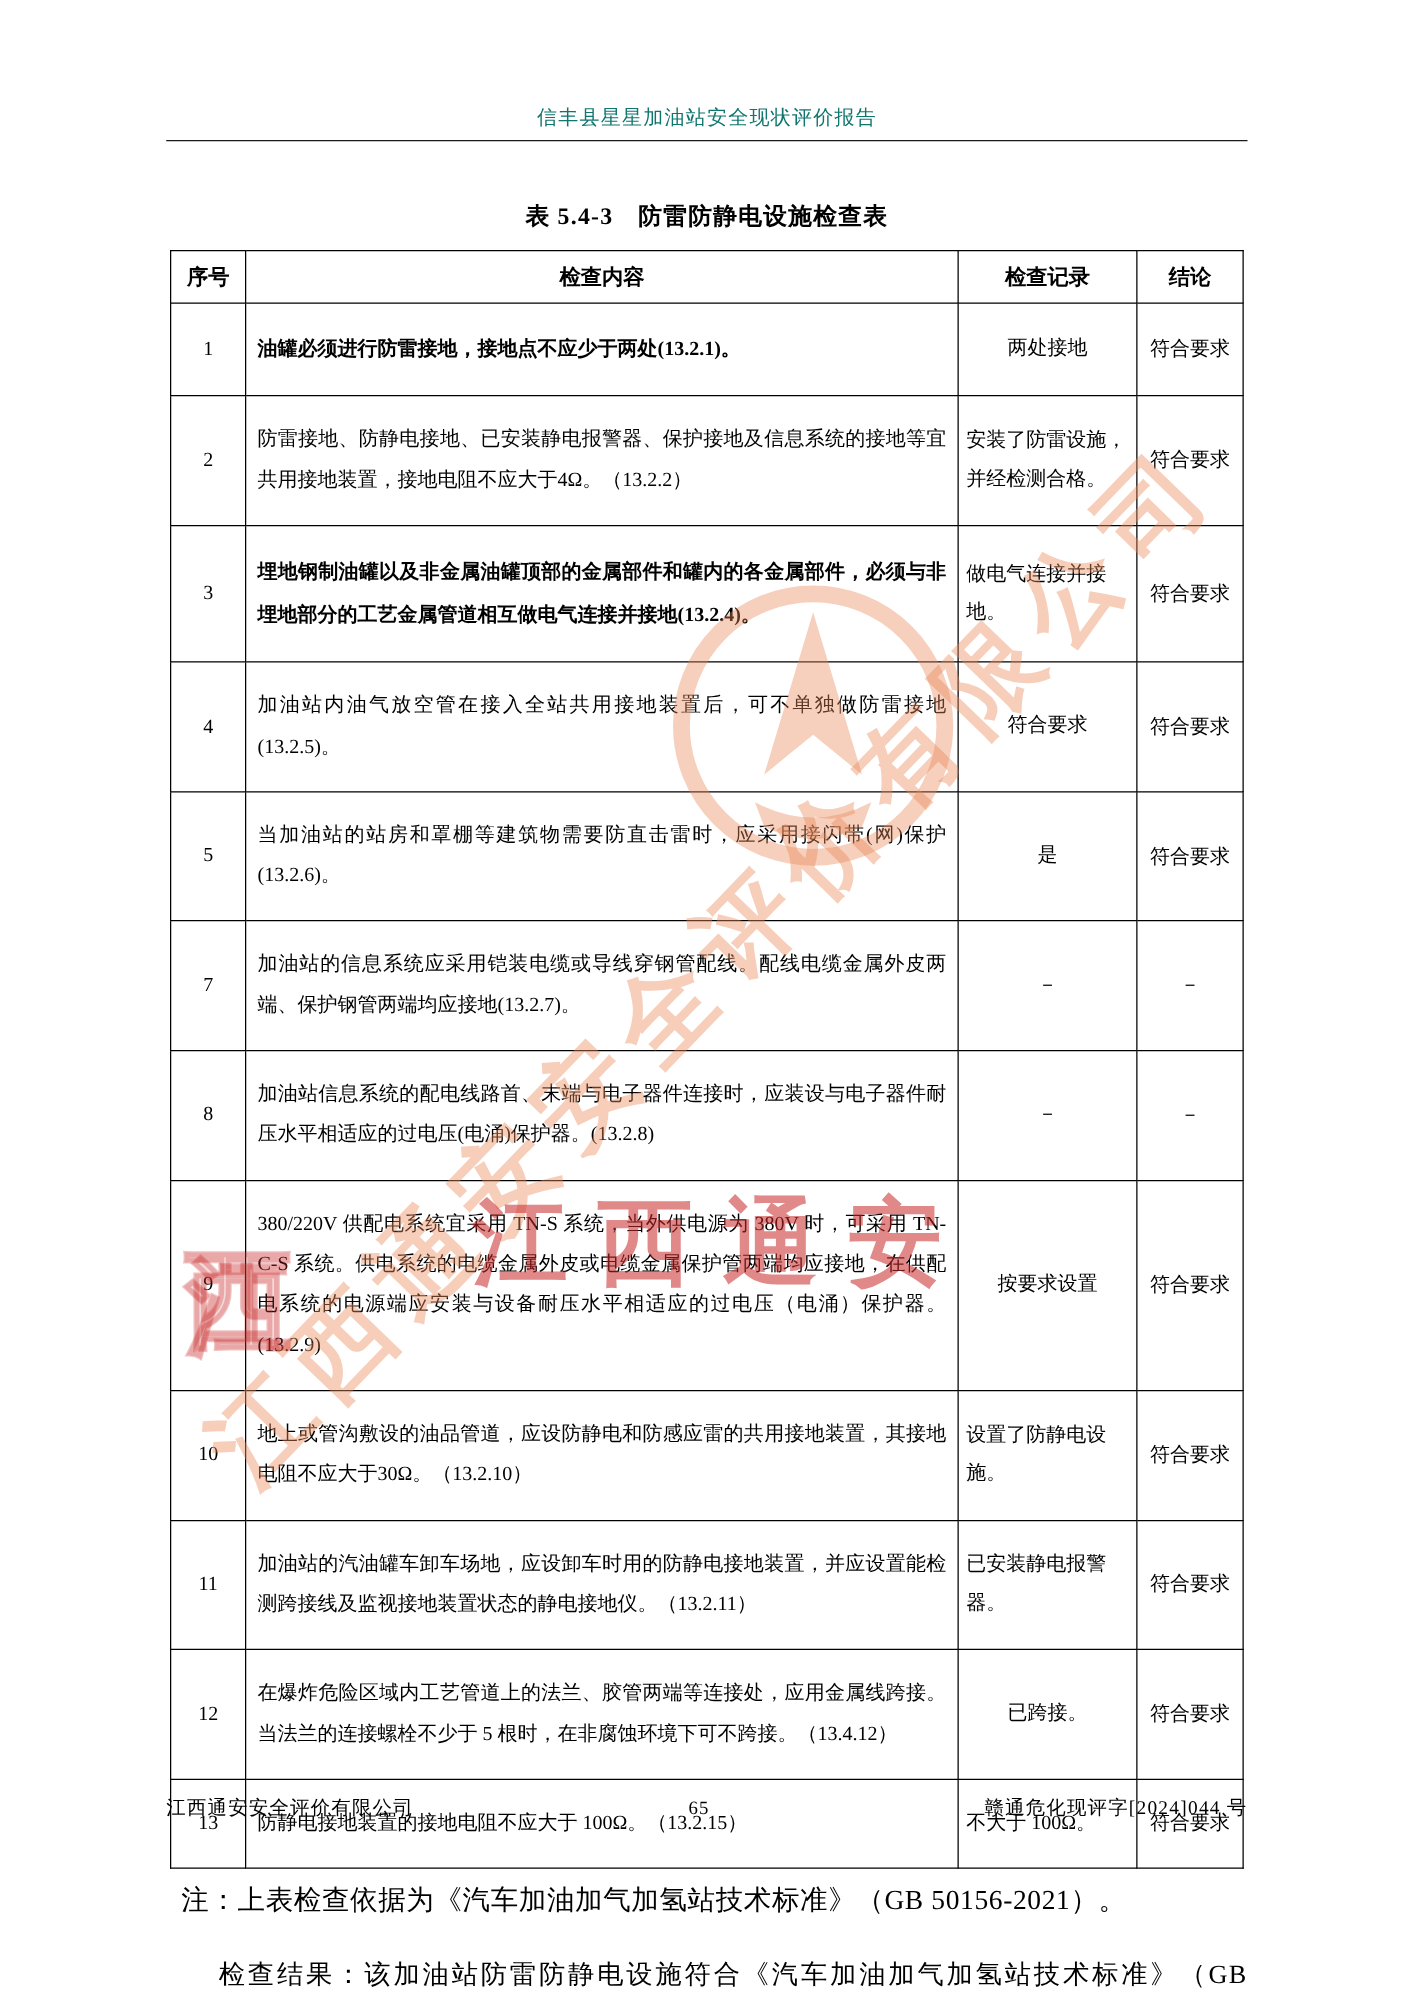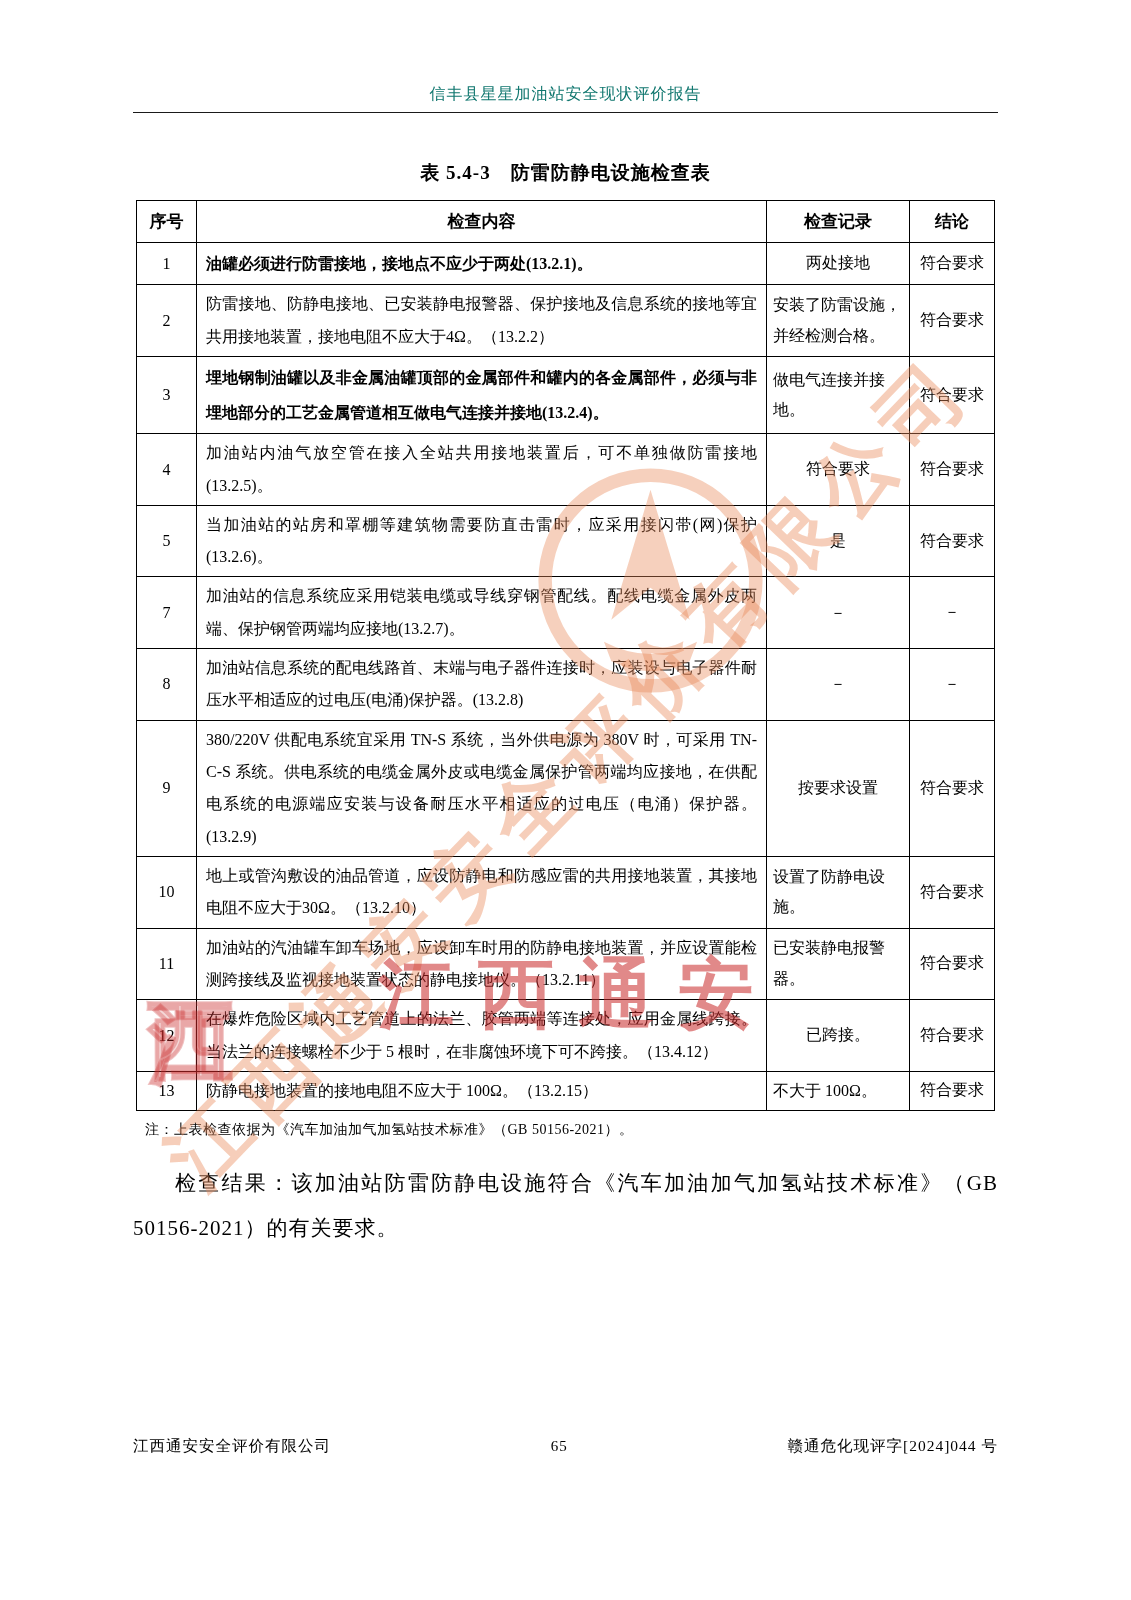--- a/index.html
+++ b/index.html
@@ -32,31 +32,31 @@
   }
 
   table{
     border-collapse:collapse;table-layout:fixed;width:858px;
     font-size:16px;margin-left:3px;
   }
   th,td{border:1px solid #000;}
   thead th{
     font-size:17px;font-weight:700;text-align:center;padding:9px 2px;
   }
-  td{padding:3px 9px;vertical-align:middle;}
+  td{padding:19px 9px;vertical-align:middle;}
   .col-no{text-align:center;padding:3px 2px;}
   .col-content{line-height:2.02;text-align:justify;}
   .col-content.bold{font-weight:700;line-height:2.2;}
   .col-record{line-height:1.9;padding:3px 6px;}
   .align-center{text-align:center;}
   .align-left{text-align:left;}
   .col-conclusion{text-align:center;padding:3px 3px;}
 
   .note{
-    margin:10px 0 0 12px;font-size:14px;letter-spacing:.5px;
+    margin:10px 0 0 12px;font-size:22px;letter-spacing:.5px;
   }
   .result{
     margin:22px 0 0 0;font-size:21px;line-height:2.15;
     text-indent:2em;text-align:justify;letter-spacing:1px;
   }
 
   
   .footer{
     position:absolute;top:1436px;left:133px;right:133px;
     display:flex;justify-content:space-between;align-items:baseline;

